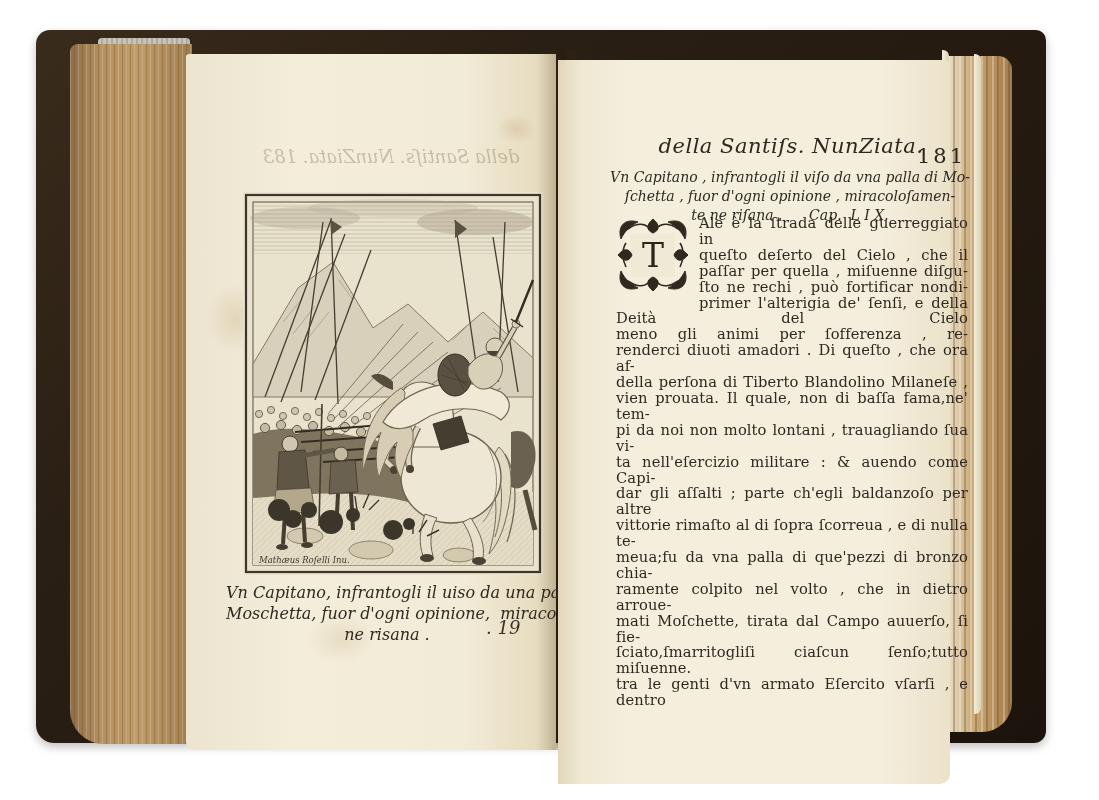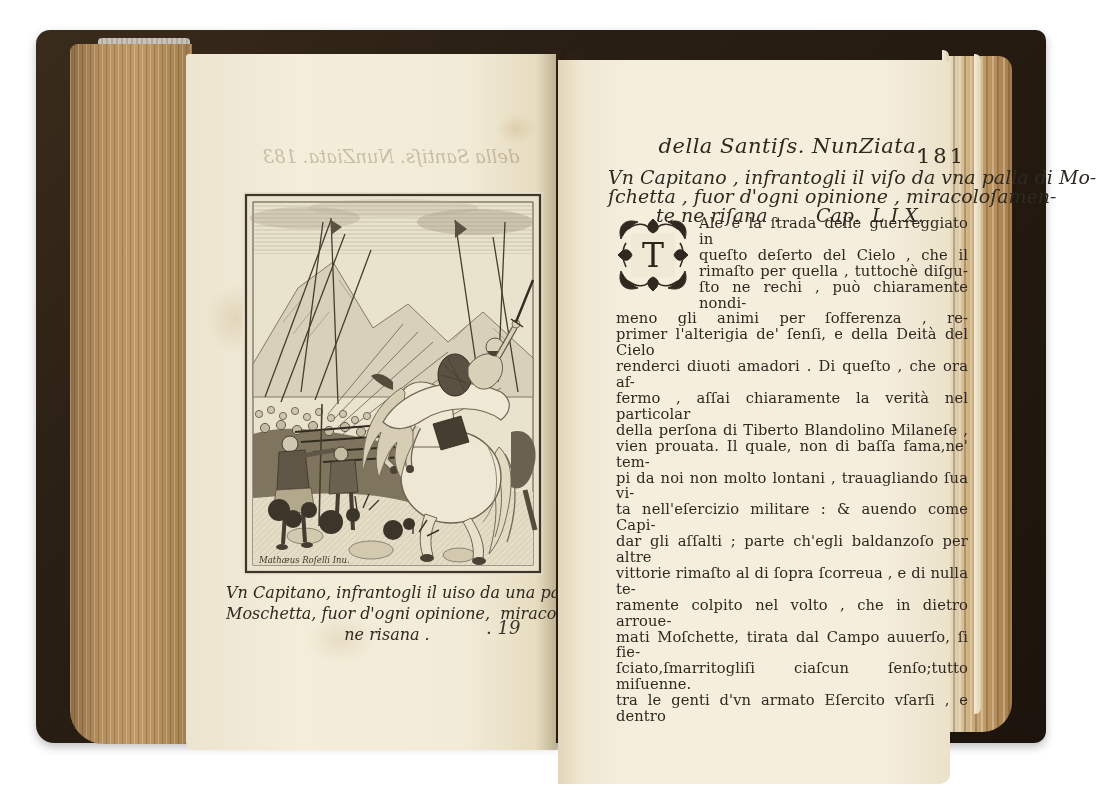--- a/index.html
+++ b/index.html
@@ -88,21 +88,21 @@
   .rh-title{
     display:block;text-align:center;
     font-style:italic;font-size:21px;letter-spacing:0.5px;color:#2d271e;
   }
   .rh-num{
     position:absolute;right:2px;top:10px;
     font-size:21px;letter-spacing:3px;color:#2d271e;
   }
   .chapter-heading{
     position:absolute;left:50px;top:108px;width:364px;
-    font-style:italic;font-size:19px;line-height:19px;text-align:center;
+    font-style:italic;font-size:14px;line-height:19px;text-align:center;
     color:#2f2a21;
   }
   .chapter-heading div{white-space:pre;}
   .body-text{
     position:absolute;left:58px;top:155px;width:352px;
     font-size:14.7px;line-height:15.9px;letter-spacing:0.1px;
     color:#2e2820;
   }
   .dropcap-block{
     float:left;width:74px;height:76px;margin:2px 9px 2px 0;position:relative;
@@ -340,32 +340,32 @@
               <circle cx="64" cy="10" r="2.4"></circle>
             <circle cx="10" cy="66" r="2.4"></circle>
               <circle cx="64" cy="66" r="2.4"></circle>
           </g>
         </svg>
         <span class="dc-letter">T</span>
       </div>
 
       <div class="bl">Ale è la ſtrada delle guerreggiato in</div>
       <div class="bl">queſto deſerto del Cielo , che il</div>
-      <div class="bl">rimaſto per quella , tuttochè diſgu-</div>
-      <div class="bl">ſto ne rechi , può chiaramente nondi-</div>
+      <div class="bl">paſſar per quella , miſuenne diſgu-</div>
+      <div class="bl">ſto ne rechi , può fortificar nondi-</div>
+      <div class="bl">primer l'alterigia de' ſenſi, e della Deità del Cielo</div>
       <div class="bl">meno gli animi per ſofferenza , re-</div>
-      <div class="bl">primer l'alterigia de' ſenſi, e della Deità del Cielo</div>
       <div class="bl">renderci diuoti amadori .  Di queſto , che ora af-</div>
-      <div class="bl">fermo , aſſai chiaramente la verità nel particolar</div>
       <div class="bl">della perſona di Tiberto Blandolino Milaneſe ,</div>
       <div class="bl">vien prouata. Il quale, non di baſſa fama,ne' tem-</div>
       <div class="bl">pi da noi non molto lontani , trauagliando ſua vi-</div>
       <div class="bl">ta nell'eſercizio militare : &amp; auendo come Capi-</div>
       <div class="bl">dar gli aſſalti ; parte ch'egli baldanzoſo per altre</div>
       <div class="bl">vittorie rimaſto al di ſopra ſcorreua , e di nulla te-</div>
+      <div class="bl">meua;fu da vna palla di que'pezzi di bronzo chia-</div>
       <div class="bl">ramente colpito nel volto , che in dietro arroue-</div>
       <div class="bl">mati Moſchette, tirata dal Campo auuerſo, ſi fie-</div>
       <div class="bl">ſciato,ſmarritogliſi ciaſcun ſenſo;tutto miſuenne.</div>
       <div class="bl">tra le genti d'vn armato Eſercito vſarſi , e dentro</div>
 
     </div>
   </div>
 </div>
 
 </body></html>

